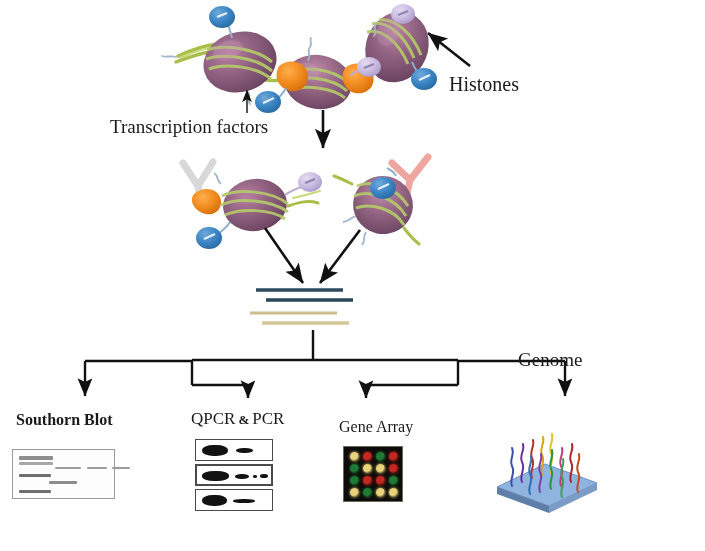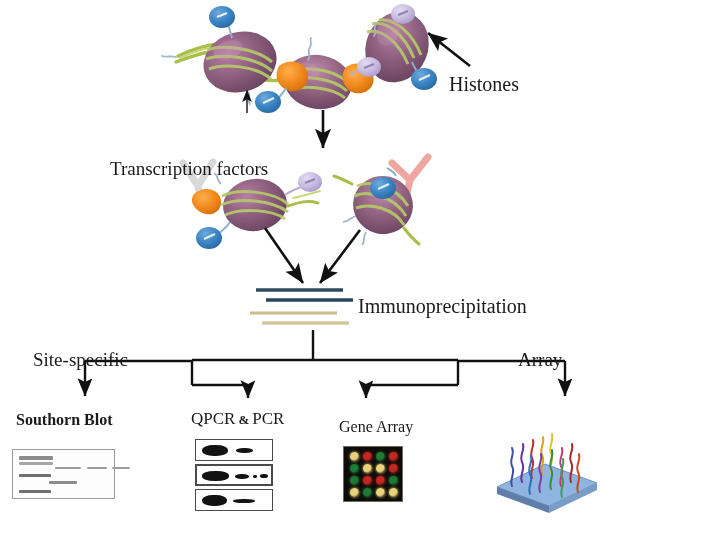--- a/index.html
+++ b/index.html
@@ -300,28 +300,26 @@
         <path d="M530,494 C527,486 534,482 530,474 C527,467 533,463 531,456" stroke="#2f6fb8"></path>
         <path d="M571,482 C568,474 575,470 571,462 C568,455 574,451 572,444" stroke="#a8282a"></path>
         <path d="M562,497 C559,489 566,485 562,477 C559,470 565,466 563,459" stroke="#3f9e5a"></path>
         <path d="M578,492 C575,484 582,480 578,472 C575,465 581,461 579,454" stroke="#c44a22"></path>
       </g>
     </g>
   </svg>
 
   <div class="lbl" style="left:449px; top:74px; font-size:20px;">Histones</div>
 
-  <div class="lbl" style="left:110px; top:117px; font-size:19px;margin-top:42px;">Transcription factors</div>
-
-
-  <div class="lbl" style="left:358px; top:296px; font-size:20px;">Immunoprecipitation</div>
-
-  <div class="lbl" style="left:33px; top:350px; font-size:19px;">Site-specific</div>
-
-  <div class="lbl" style="left:518px; top:350px; font-size:19px;">Array</div>
+  <div class="lbl" style="left:110px; top:117px; font-size:19px;">Transcription factors</div>
+
+
+
+
+  <div class="lbl" style="left:518px; top:350px; font-size:19px;">Genome</div>
 
   <div class="lbl" style="left:16px; top:412px; font-size:16px;font-weight:bold;">Southorn Blot</div>
 
   <div class="lbl" style="left:191px; top:410px; font-size:17px;">
     <span>QPCR</span><span style="font-weight:bold; font-size:13px; padding:0 3px;">&amp;</span><span>PCR</span>
   </div>
 
   <div class="lbl" style="left:339px; top:419px; font-size:16px;">Gene Array</div>
 
 

